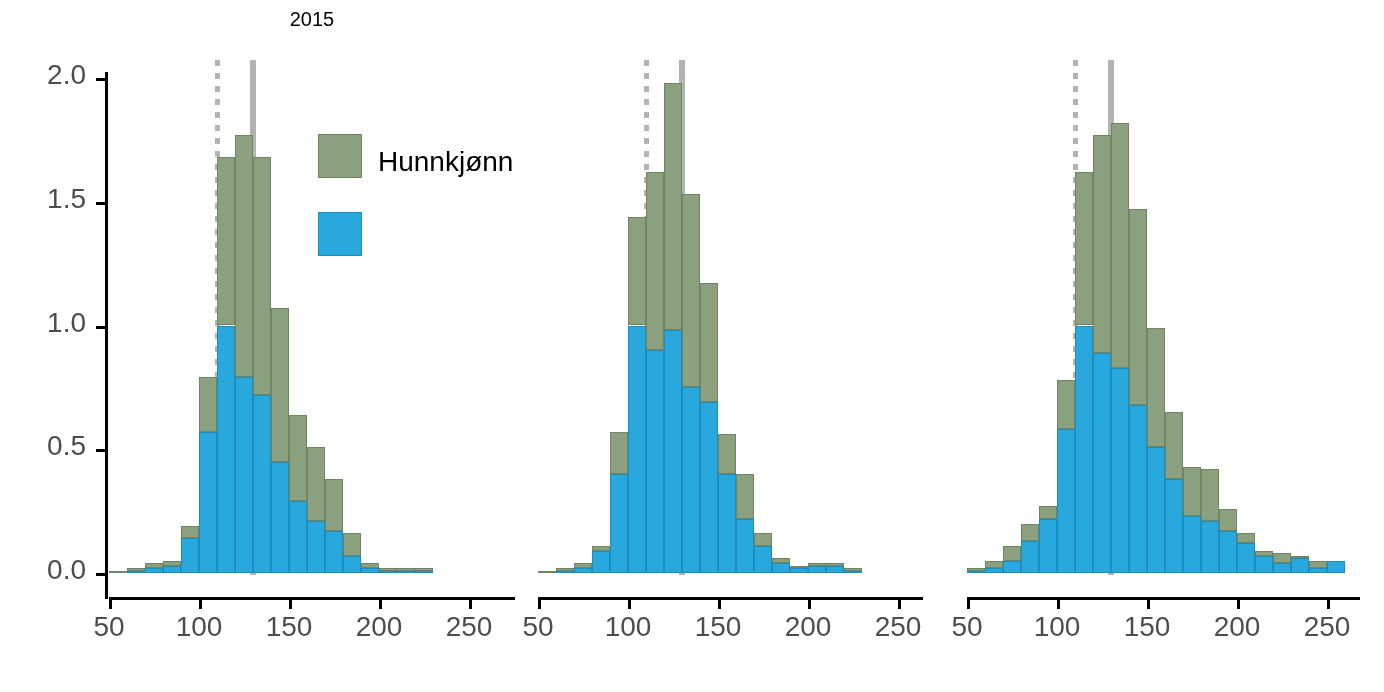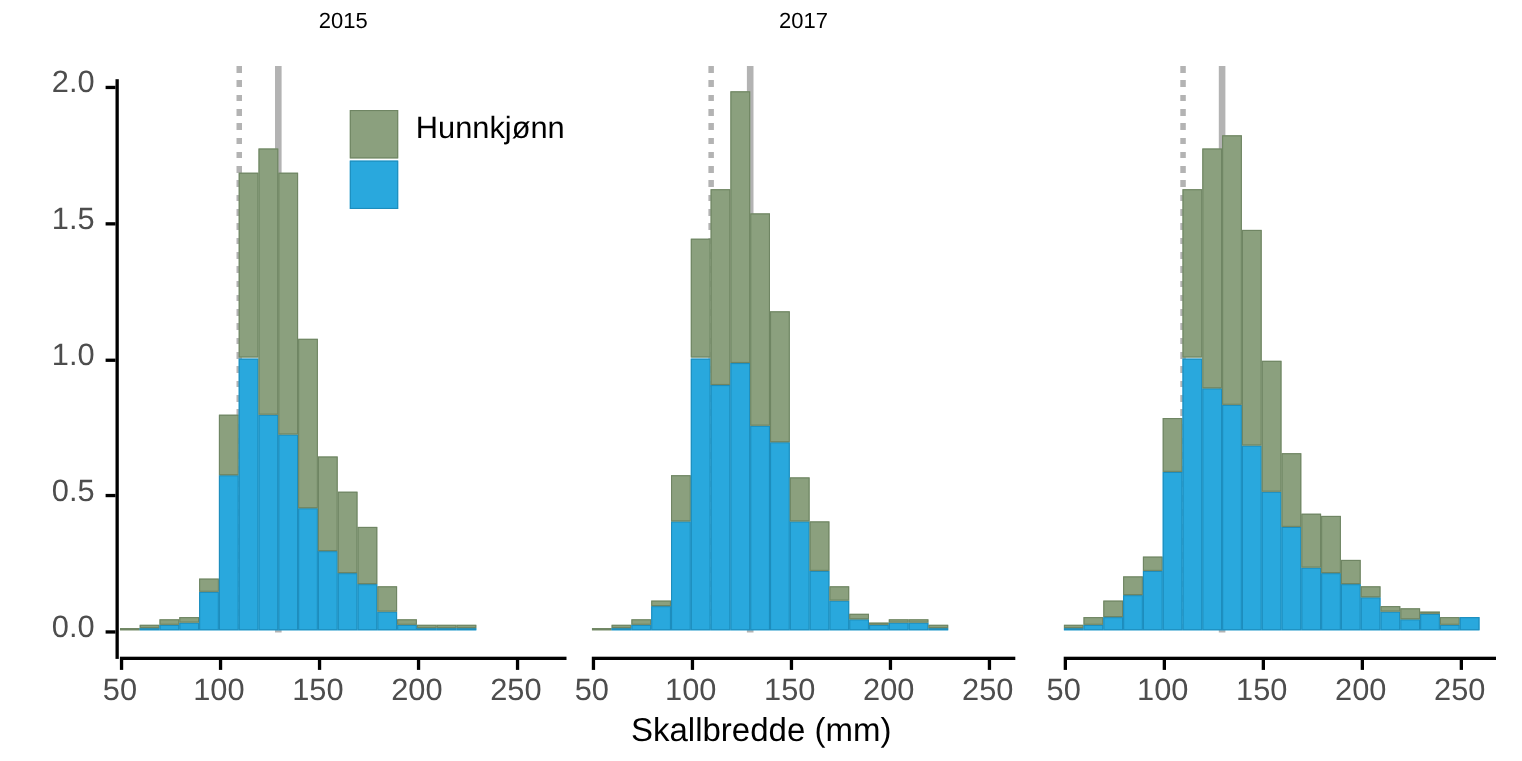--- a/index.html
+++ b/index.html
@@ -25,32 +25,31 @@
   .bar{position:absolute;box-sizing:border-box;}
   .bar.female{background:#8ba07e;border:1px solid #6f8563;}
   .bar.male{background:#29a8dd;border:1px solid #1d8dbd;}
 
   .refline-solid{position:absolute;width:6px;background:#b3b3b3;}
   .refline-dot{position:absolute;width:5px;
     background:repeating-linear-gradient(to bottom,#b3b3b3 0 6px,transparent 6px 13px);}
 
   .legend{position:absolute;}
   .legend-title{font-size:30px;color:#000;margin-bottom:10px;}
-  .legend-row{display:flex;align-items:flex-start;height:46px;}
+  .legend-row{display:flex;align-items:flex-end;height:46px;margin-top:32px;}
   .legend-key{width:44px;height:44px;box-sizing:border-box;margin-right:16px;}
   .legend-key.female{background:#8ba07e;border:1px solid #6f8563;}
   .legend-key.male{background:#29a8dd;border:1px solid #1d8dbd;}
   .legend-label{font-size:28px;color:#000;}
 </style>
 </head>
 <body>
 
 <div id="root">
 
-  <div class="xlab">Skallbredde (mm)</div>
 
   <div id="panels">
       <div class="panel" style="left: 109px; width: 406px;">
         <div class="panel-title">2015</div>
         <div class="plotarea">
           <div class="refline-dot" style="left: 105.5px; top: 0px; height: 533px;"></div>
           <div class="refline-solid" style="left: 141px; top: 0px; height: 533px;"></div>
           <div class="bar female" style="left: 0px; width: 18px; height: 2.475px; top: 510.525px;"></div>
           <div class="bar male" style="left: 18px; width: 18px; height: 2.475px; top: 510.525px;"></div>
           <div class="bar female" style="left: 18px; width: 18px; height: 2.475px; top: 508.05px;"></div>
@@ -104,21 +103,20 @@
         <div class="ytick" style="left: -13px; top: 389.25px;"></div>
         <div class="ytlabel" style="left: -133px; top: 370.25px;">0.5</div>
         <div class="ytick" style="left: -13px; top: 265.5px;"></div>
         <div class="ytlabel" style="left: -133px; top: 246.5px;">1.0</div>
         <div class="ytick" style="left: -13px; top: 141.75px;"></div>
         <div class="ytlabel" style="left: -133px; top: 122.75px;">1.5</div>
         <div class="ytick" style="left: -13px; top: 18px;"></div>
         <div class="ytlabel" style="left: -133px; top: -1px;">2.0</div>
       </div>
       <div class="panel" style="left: 538px; width: 385px;">
-        <div class="panel-title">2017</div>
         <div class="plotarea">
           <div class="refline-dot" style="left: 105.5px; top: 0px; height: 533px;"></div>
           <div class="refline-solid" style="left: 141px; top: 0px; height: 533px;"></div>
           <div class="bar female" style="left: 0px; width: 18px; height: 2.475px; top: 510.525px;"></div>
           <div class="bar male" style="left: 18px; width: 18px; height: 2.475px; top: 510.525px;"></div>
           <div class="bar female" style="left: 18px; width: 18px; height: 2.475px; top: 508.05px;"></div>
           <div class="bar male" style="left: 36px; width: 18px; height: 4.95px; top: 508.05px;"></div>
           <div class="bar female" style="left: 36px; width: 18px; height: 4.95px; top: 503.1px;"></div>
           <div class="bar male" style="left: 54px; width: 18px; height: 22.275px; top: 490.725px;"></div>
           <div class="bar female" style="left: 54px; width: 18px; height: 4.95px; top: 485.775px;"></div>

